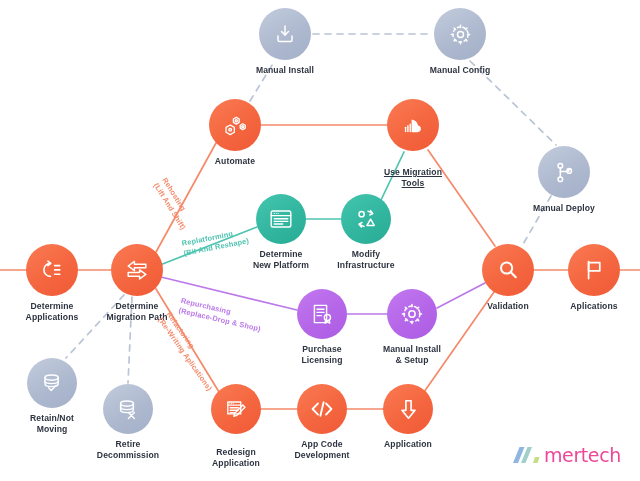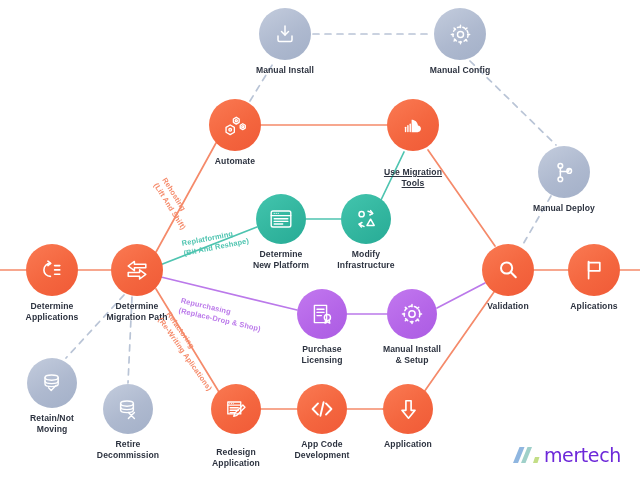--- a/index.html
+++ b/index.html
@@ -55,21 +55,21 @@
   .edgelabel .l2{display:block;}
   .el-orange{color:#f58a6a;}
   .el-teal{color:#4ec4b0;}
   .el-purple{color:#bb79ea;}
 
   
   #logo{position:absolute;left:512px;top:444px;display:flex;align-items:center;gap:4px;}
   #logo .marks{display:block;}
   #logo .wordmark{
     font-size:19px;
-    color:#6d28d9;
+    color:#ec4899;
     font-family:"DejaVu Sans","Liberation Sans",sans-serif;
     letter-spacing:-0.4px;
     line-height:19px;
   }
 </style>
 </head>
 <body>
 
 <div id="stage">
 

